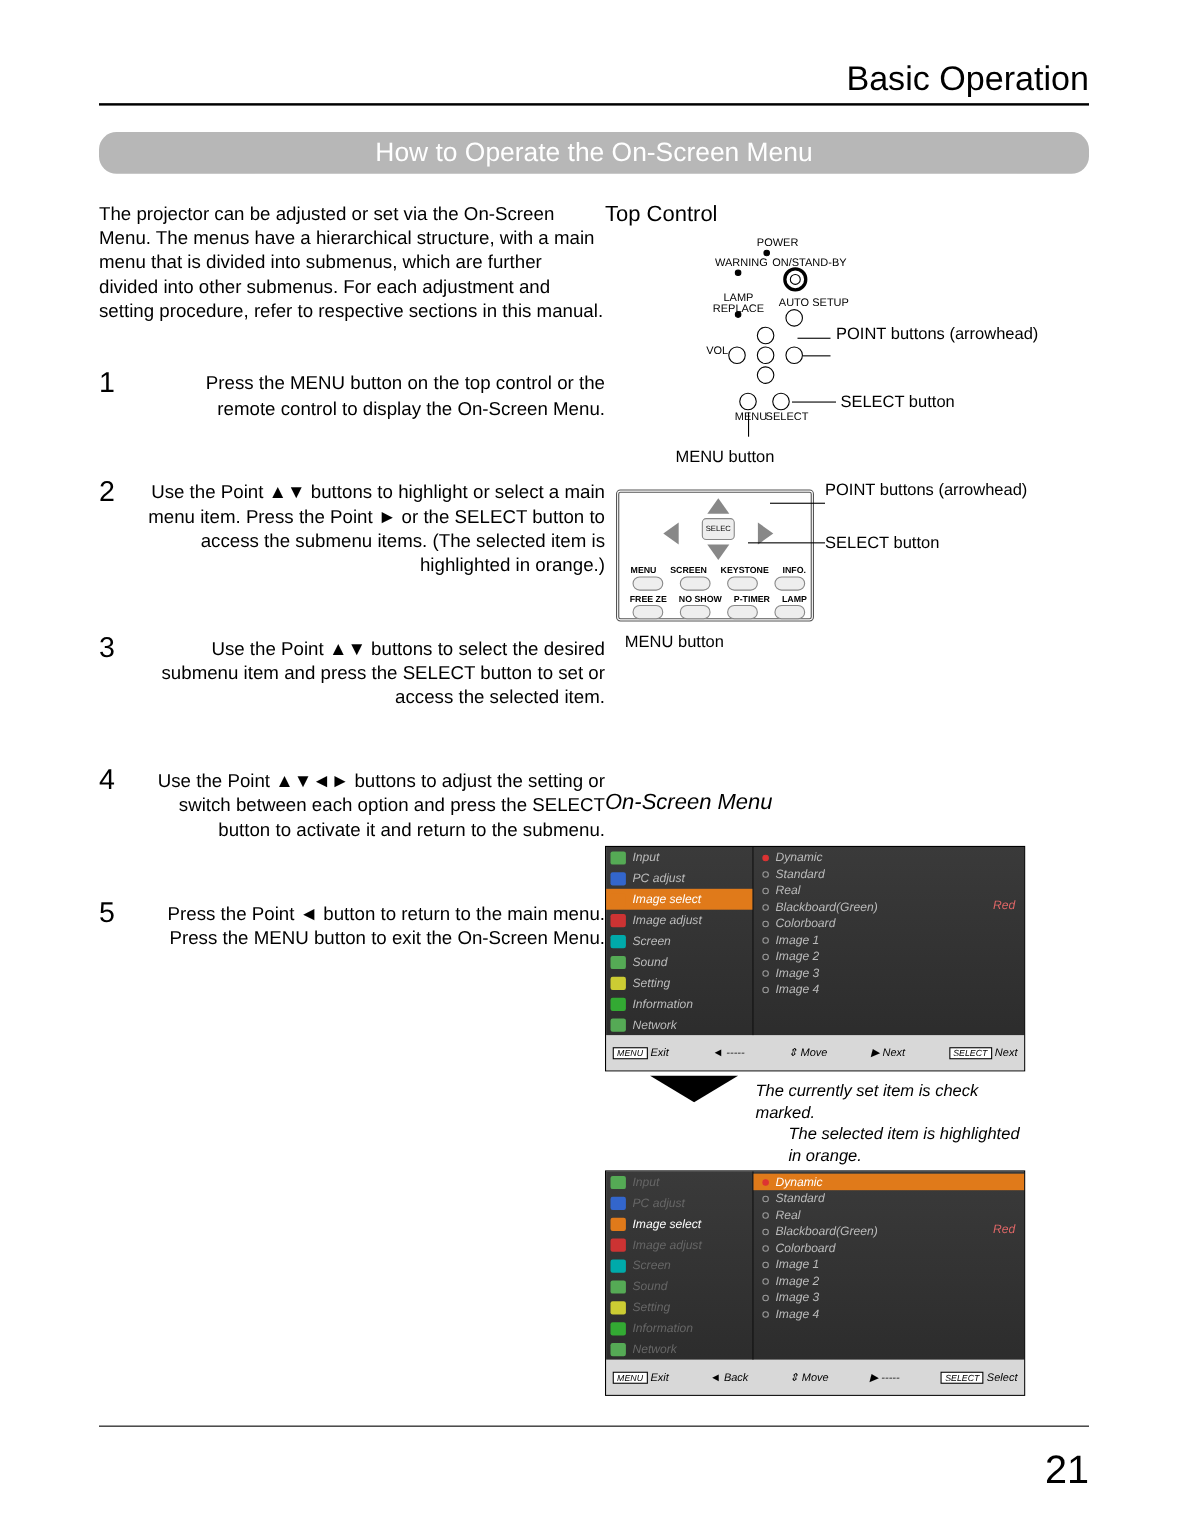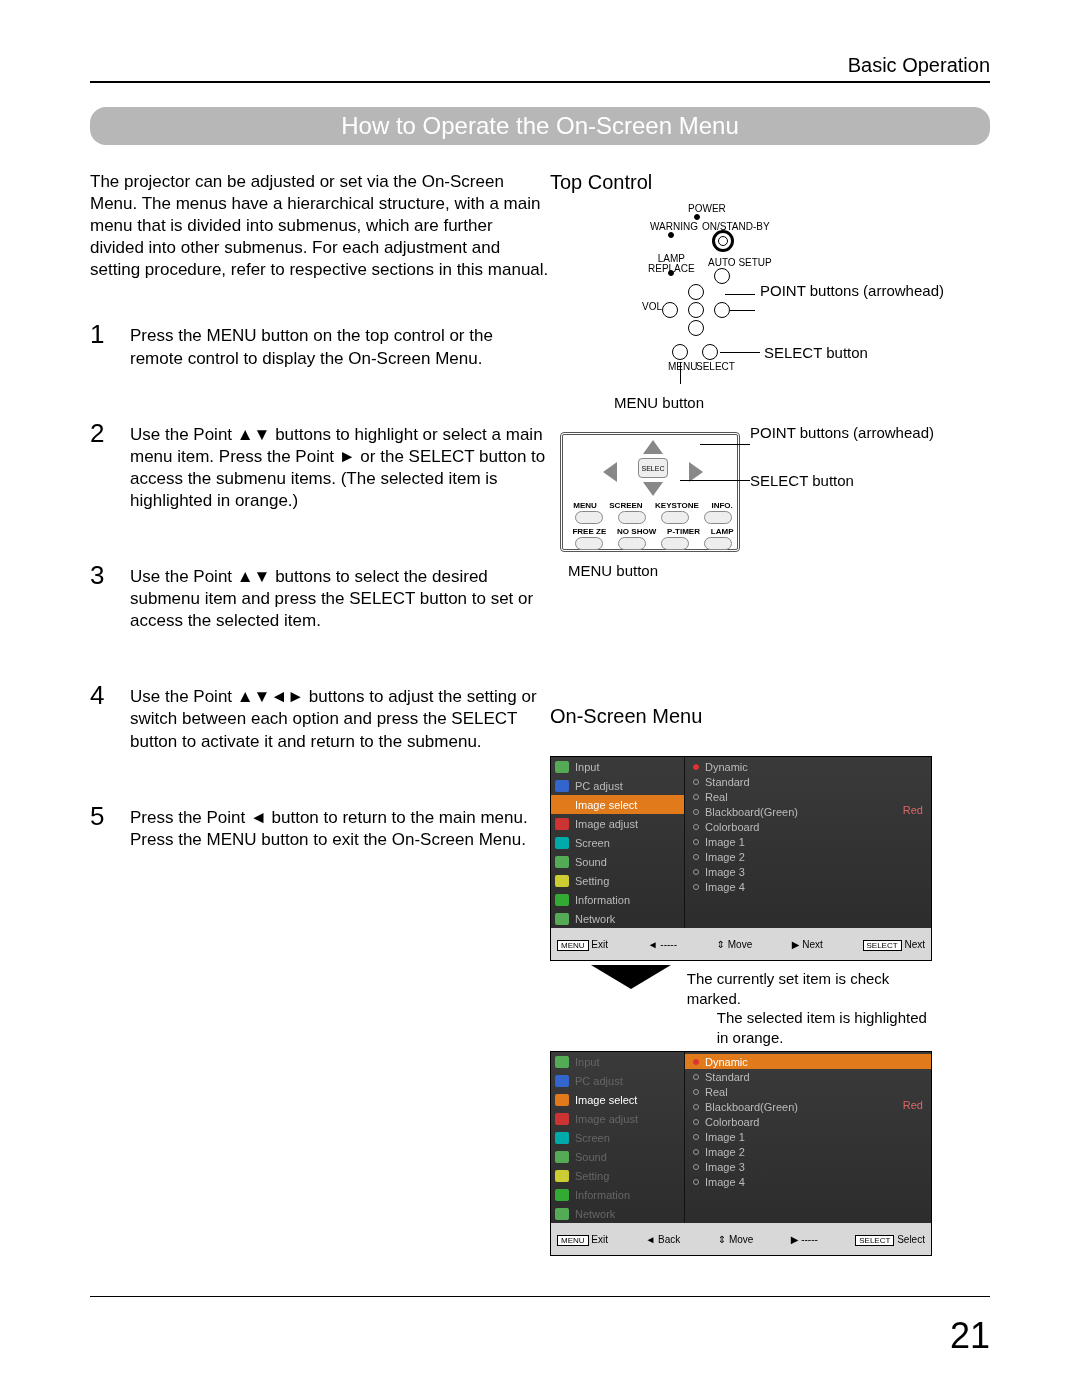--- a/index.html
+++ b/index.html
@@ -7,39 +7,39 @@
     width: 1080px;
     height: 1397px;
     background: #fff;
     font-family: Arial, Helvetica, sans-serif;
     font-size: 18px;
     color: #000;
     position: relative;
     padding: 54px 90px 0 90px;
   }
   .hdr-area { margin-bottom: 6px; }
-  .hdr-txt { text-align: right; font-size: 20px; font-weight: normal; }
+  .hdr-txt { text-align: right; font-size: 31px; font-weight: normal; }
   .hrule { height: 2px; background: #000; margin-top: 4px; border-top: 1px solid #000; }
   .banner {
     margin-top: 24px;
     background: #b7b7b7;
     border-radius: 16px;
     height: 38px;
     line-height: 38px;
     text-align: center;
     color: #fff;
     font-size: 24px;
   }
   .content { display: flex; margin-top: 26px; }
   .left { flex: 0 0 460px; }
   .intro { font-size: 17px; line-height: 1.3; }
   .steps { margin-top: 40px; }
   .step { display: flex; gap: 16px; margin-bottom: 50px; }
   .step-num { font-size: 26px; width: 24px; flex: 0 0 24px; line-height: 1; }
-  .step-txt { font-size: 17px; line-height: 1.3; padding-top: 4px; }
+  .step-txt { font-size: 17px; line-height: 1.3; padding-top: 4px; text-align: right; }
   .right { flex: 1; position: relative; }
   .sect { font-size: 20px; margin-bottom: 8px; }
   .topctrl {
     position: relative;
     height: 210px;
     margin-bottom: 20px;
     font-size: 14px;
   }
   .tc-panel {
     position: absolute;
@@ -63,21 +63,21 @@
   .rc-arrow.up { left: 50px; top: 0; border-left: 10px solid transparent; border-right: 10px solid transparent; border-bottom: 14px solid #888; }
   .rc-arrow.down { left: 50px; top: 42px; border-left: 10px solid transparent; border-right: 10px solid transparent; border-top: 14px solid #888; }
   .rc-arrow.left { left: 10px; top: 22px; border-top: 10px solid transparent; border-bottom: 10px solid transparent; border-right: 14px solid #888; }
   .rc-arrow.right { left: 96px; top: 22px; border-top: 10px solid transparent; border-bottom: 10px solid transparent; border-left: 14px solid #888; }
   .rc-sel { position: absolute; left: 45px; top: 18px; width: 30px; height: 20px; border: 1px solid #888; border-radius: 4px; font-size: 7px; text-align: center; line-height: 20px; background: #eee; }
   .rc-labelrow { position: absolute; left: 4px; width: 172px; font-size: 8px; font-weight: bold; display: flex; justify-content: space-around; }
   .rc-smallbtn { width: 28px; height: 13px; border: 1px solid #888; border-radius: 7px; background: #eee; }
   .rc-btnrow { position: absolute; left: 4px; width: 172px; display: flex; justify-content: space-around; }
   .rc-ann { position: absolute; font-size: 15px; line-height: 1.25; }
   .rc-line { position: absolute; background: #000; height: 1px; }
-  .osm { margin-top: 78px; }
+  .osm { margin-top: 78px; font-style: italic; }
   .osm-wrap { width: 382px; margin-top: 28px; }
   .osm-panel {
     width: 382px;
     background: linear-gradient(#3a3a3a,#2a2a2a);
     border: 1px solid #000;
     font-size: 11px;
     color: #bbb;
     position: relative;
   }
   .osm-body { display: flex; }

